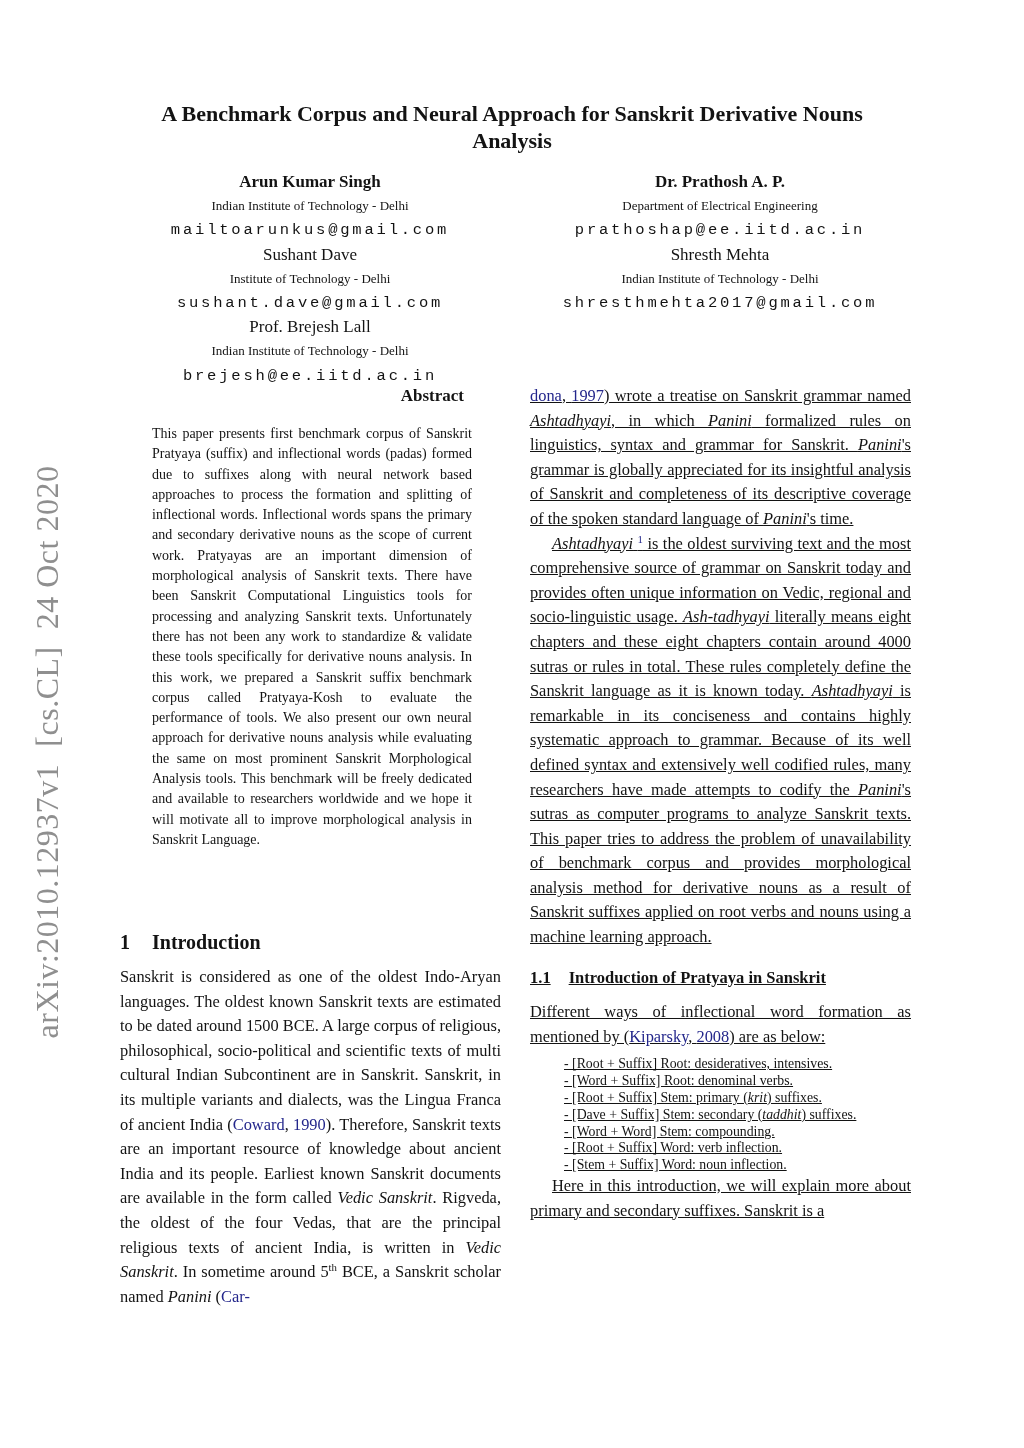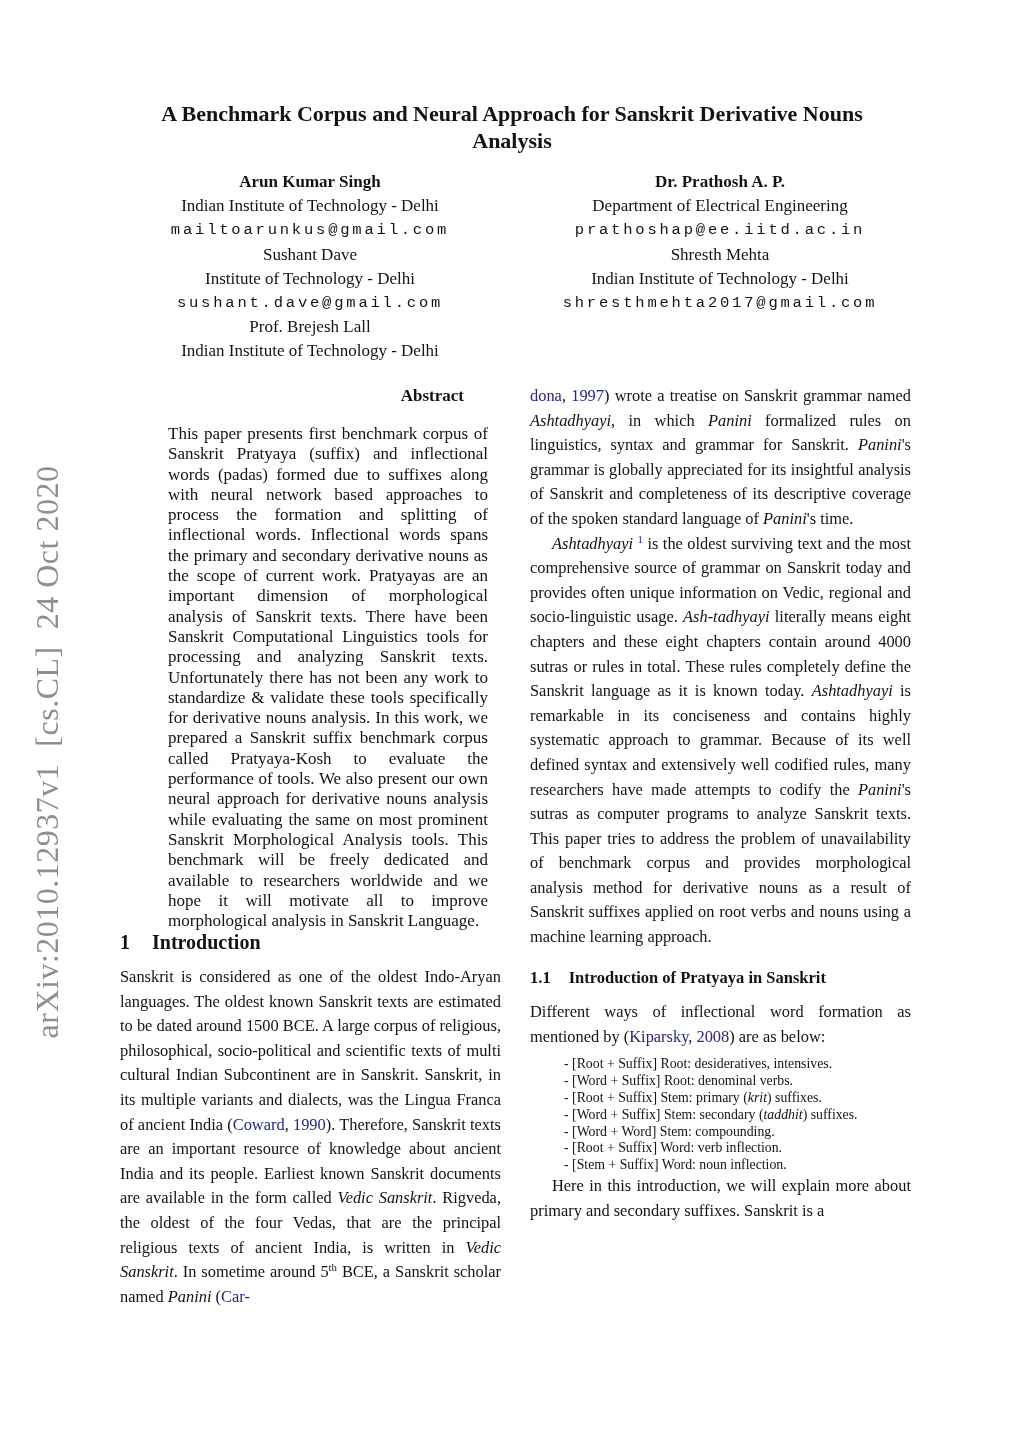--- a/index.html
+++ b/index.html
@@ -40,42 +40,42 @@
     left: 120px;
     top: 170px;
     width: 790px;
     display: flex;
   }
   .author-col { width: 380px; text-align: center; }
   .author-col.right-author { margin-left: 30px; }
   .author-col div { line-height: 24.2px; }
   .author-col .name  { font-size: 17px; font-weight: bold; text-align: center; }
   .author-col .name-reg { font-size: 17px; }
-  .author-col .affil { font-size: 17px; }
+  .author-col .affil { font-size: 13px; }
   .author-col .email {
     font-family: "Liberation Mono", monospace;
     font-size: 15.5px;
     letter-spacing: 2.8px;
     white-space: nowrap;
   }
   .abstract-head {
     position: absolute;
     left: 144px;
     top: 386px;
     width: 320px;
     text-align: right;
     font-size: 17px;
     font-weight: bold;
   }
   .abstract-body {
     position: absolute;
-    left: 168px;
+    left: 152px;
     top: 424px;
     width: 320px;
-    font-size: 17px;
+    font-size: 14px;
     line-height: 20.3px;
     text-align: justify;
   }
   .sec1-head {
     position: absolute;
     left: 120px;
     top: 931px;
     font-size: 20px;
     font-weight: bold;
     text-align: center;
@@ -90,20 +90,21 @@
     line-height: 24.6px;
     text-align: justify;
   }
   .right-col {
     position: absolute;
     left: 530px;
     top: 384px;
     width: 381px;
     font-size: 16.4px;
     line-height: 24.6px;
+    text-decoration: underline;
   }
   .right-col p { margin: 0; text-align: justify; }
   .p-indent { text-indent: 22px; }
   .sec11-head {
     margin: 16px 0 10px 0;
     font-size: 16.5px;
     font-weight: bold;
   }
   .sec11-head .sec-num { margin-right: 18px; }
   .bullet-list {
@@ -138,20 +139,21 @@
   <div class="authors">
     <div class="author-col">
         <div class="name">Arun Kumar Singh</div>
         <div class="affil">Indian Institute of Technology - Delhi</div>
         <div class="email">mailtoarunkus@gmail.com</div>
         <div class="name-reg">Sushant Dave</div>
         <div class="affil">Institute of Technology - Delhi</div>
         <div class="email">sushant.dave@gmail.com</div>
         <div class="name-reg">Prof. Brejesh Lall</div>
         <div class="affil">Indian Institute of Technology - Delhi</div>
+        <div class="email">brejesh@ee.iitd.ac.in</div>
       </div>
     <div class="author-col right-author">
         <div class="name">Dr. Prathosh A. P.</div>
         <div class="affil">Department of Electrical Engineering</div>
         <div class="email">prathoshap@ee.iitd.ac.in</div>
         <div class="name-reg">Shresth Mehta</div>
         <div class="affil">Indian Institute of Technology - Delhi</div>
         <div class="email">shresthmehta2017@gmail.com</div>
       </div>
   </div>
@@ -172,21 +174,21 @@
     <div class="sec11-head">
       <span class="sec-num">1.1</span><span>Introduction of Pratyaya in Sanskrit</span>
     </div>
 
     <p><span>Different ways of inflectional word formation as mentioned by (</span><span class="link">Kiparsky</span><span>, </span><span class="link">2008</span><span>) are as below:</span></p>
 
     <div class="bullet-list">
       <div class="list-item"><span>- [Root + Suffix] Root: desideratives, intensives.</span></div>
       <div class="list-item"><span>- [Word + Suffix] Root: denominal verbs.</span></div>
       <div class="list-item"><span>- [Root + Suffix] Stem: primary (</span><span class="i">krit</span><span>) suffixes.</span></div>
-      <div class="list-item"><span>- [Word + Suffix] Stem: secondary (</span><span class="i">taddhit</span><span>) suffixes.</span></div>
+      <div class="list-item"><span>- [Dave + Suffix] Stem: secondary (</span><span class="i">taddhit</span><span>) suffixes.</span></div>
       <div class="list-item"><span>- [Word + Word] Stem: compounding.</span></div>
       <div class="list-item"><span>- [Root + Suffix] Word: verb inflection.</span></div>
       <div class="list-item"><span>- [Stem + Suffix] Word: noun inflection.</span></div>
     </div>
 
     <p class="p-indent closing">Here in this introduction, we will explain more about primary and secondary suffixes. Sanskrit is a</p>
 
   </div>
 
 </div>

